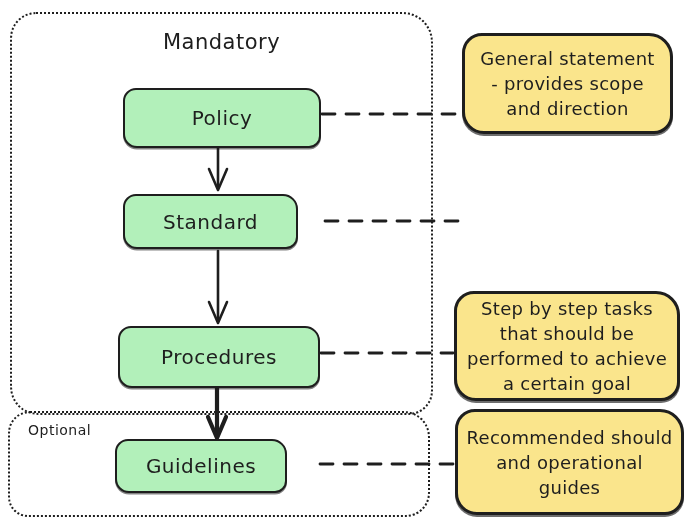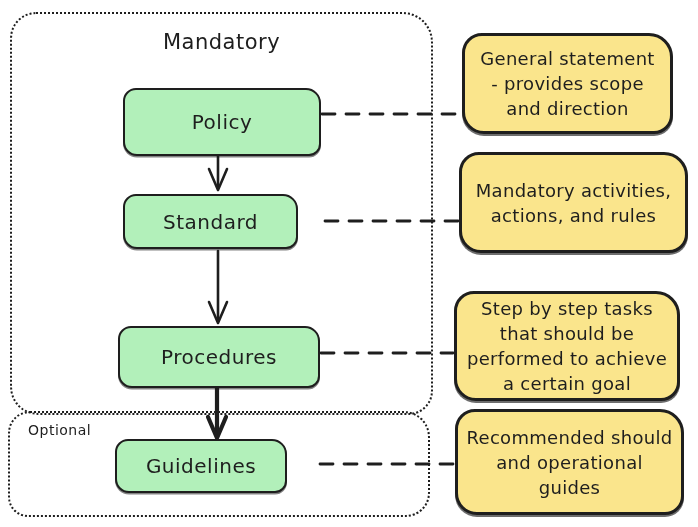--- a/index.html
+++ b/index.html
@@ -53,21 +53,21 @@
     border: 2.6px solid var(--stroke, #1e1e1e);
     border-radius: 13px 15px 12px 14px;
     display: flex;
     align-items: center;
     justify-content: center;
     font-size: 20px;
     letter-spacing: 0.5px;
     box-sizing: border-box;
     box-shadow: 0 1.5px 0 rgba(30,30,30,0.55);
   }
-  .node-policy     { left: 123px; top:  88px; width: 198px; height: 68px; justify-content: center; }
+  .node-policy     { left: 123px; top:  88px; width: 198px; height: 60px; justify-content: center; }
   .node-standard   { left: 123px; top: 194px; width: 175px; height: 55px; }
   .node-procedures { left: 118px; top: 326px; width: 202px; height: 62px; }
   .node-guidelines { left: 115px; top: 439px; width: 172px; height: 54px; }
   
   .callout {
     position: absolute;
     background: var(--callout-fill, #fae58c);
     border: 3px solid var(--stroke, #1e1e1e);
     border-radius: 20px 24px 19px 22px;
     display: flex;
@@ -152,24 +152,20 @@
   </div>
   <div class="node node-guidelines">
     <span>Guidelines</span>
   </div>
 
   <div class="callout callout-1">
     <span>General statement
 - provides scope
 and direction</span>
   </div>
-  <div class="callout callout-2">
-    <span>Mandatory activities,
-actions, and rules</span>
-  </div>
   <div class="callout callout-3">
     <span>Step by step tasks
 that should be
 performed to achieve
 a certain goal</span>
   </div>
   <div class="callout callout-4">
     <span>Recommended should
 and operational
 guides</span>

